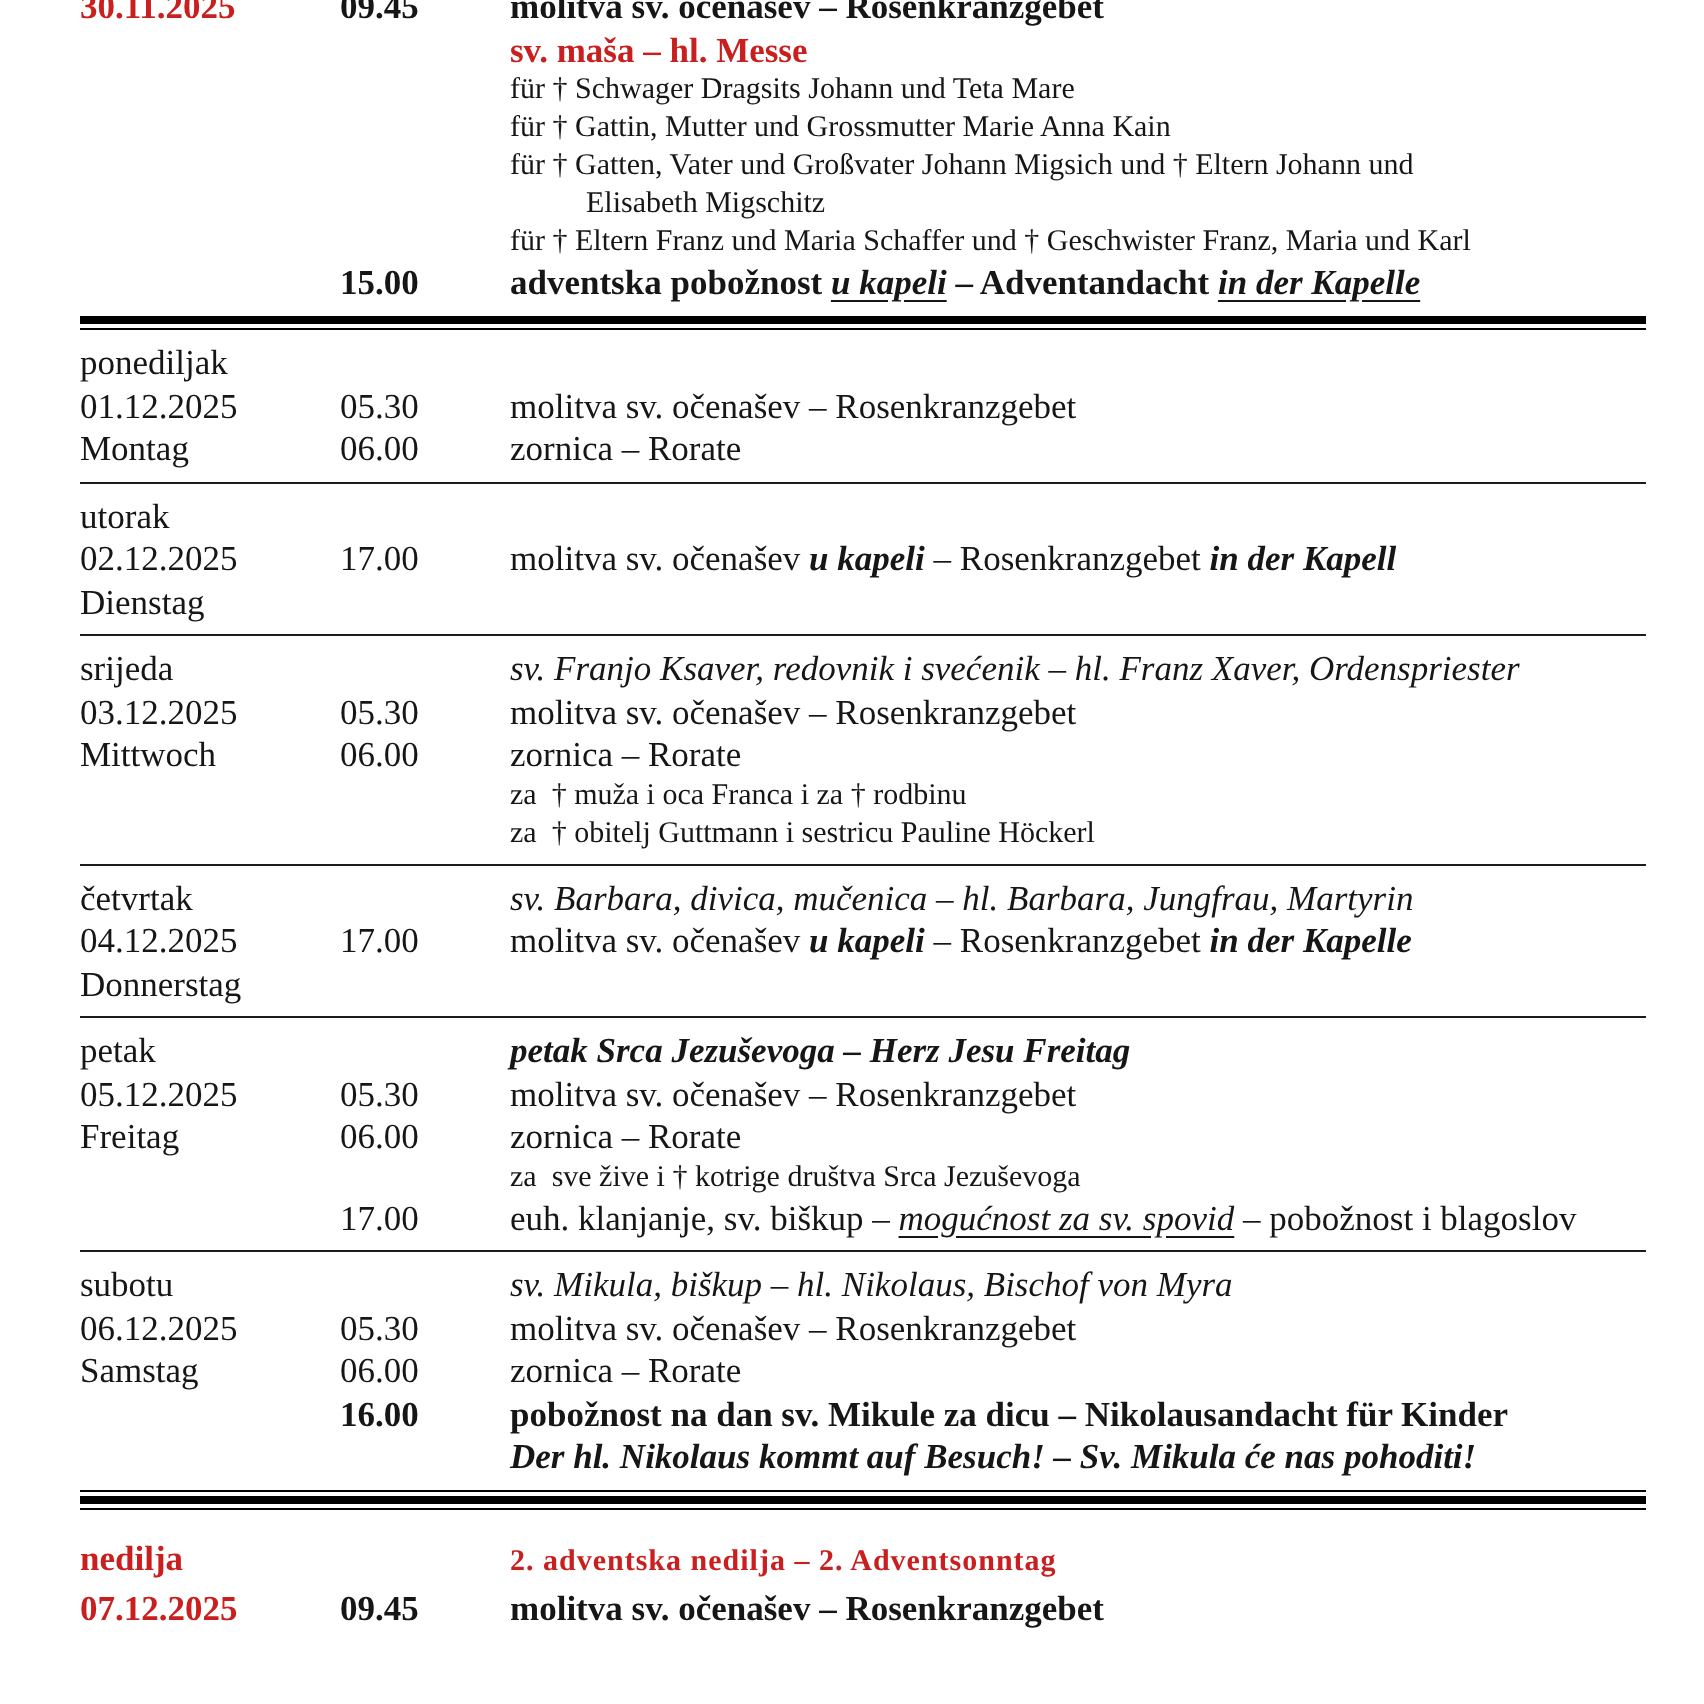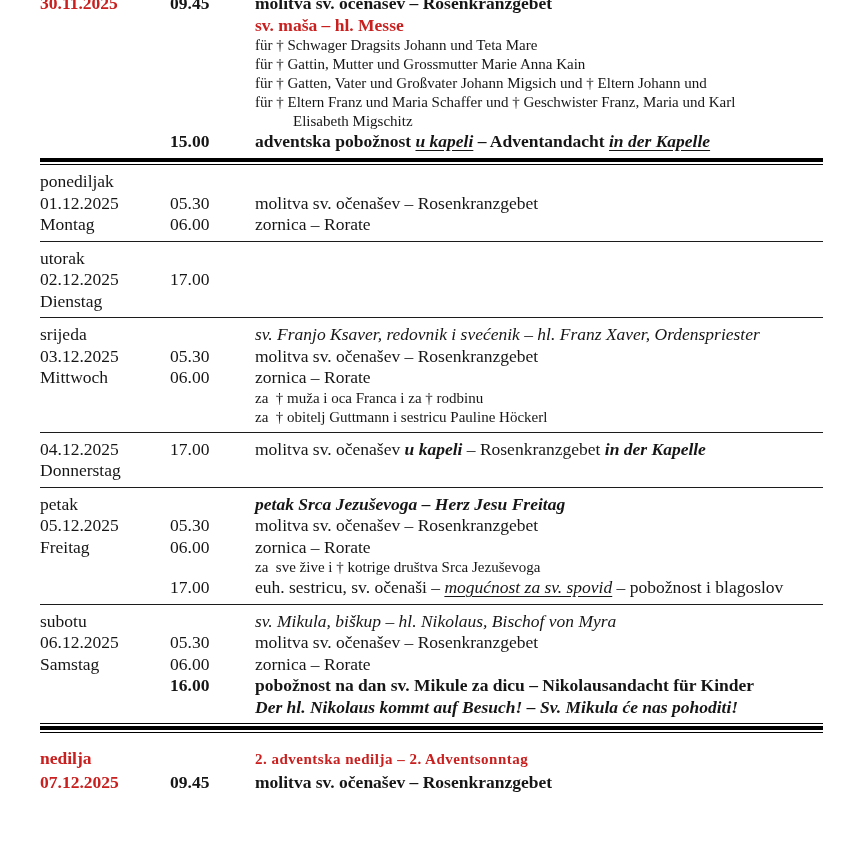--- a/index.html
+++ b/index.html
@@ -54,26 +54,26 @@
         <div class="cell c3"><span>für † Gattin, Mutter und Grossmutter Marie Anna Kain</span></div>
       </div>
       <div class="row small">
         <div class="cell c1"></div>
         <div class="cell c2"></div>
         <div class="cell c3"><span>für † Gatten, Vater und Großvater Johann Migsich und † Eltern Johann und</span></div>
       </div>
       <div class="row small">
         <div class="cell c1"></div>
         <div class="cell c2"></div>
+        <div class="cell c3 indent"><span>Elisabeth Migschitz</span></div>
+      </div>
+      <div class="row small">
+        <div class="cell c1"></div>
+        <div class="cell c2"></div>
         <div class="cell c3"><span>für † Eltern Franz und Maria Schaffer und † Geschwister Franz, Maria und Karl</span></div>
-      </div>
-      <div class="row small">
-        <div class="cell c1"></div>
-        <div class="cell c2"></div>
-        <div class="cell c3 indent"><span>Elisabeth Migschitz</span></div>
       </div>
       <div class="row">
         <div class="cell c1"></div>
         <div class="cell c2"><span class="b ">15.00</span></div>
         <div class="cell c3"><span class="b ">adventska pobožnost </span><span class="b i u ">u kapeli</span><span class="b "> – Adventandacht </span><span class="b i u ">in der Kapelle</span></div>
       </div>
     </section>
     <div class="rule-thick-thin"></div>
     <section class="sec">
       <div class="row">
@@ -95,20 +95,21 @@
     <div class="rule-thin"></div>
     <section class="sec">
       <div class="row">
         <div class="cell c1"><span>utorak</span></div>
         <div class="cell c2"></div>
         <div class="cell c3"></div>
       </div>
       <div class="row">
         <div class="cell c1"><span>02.12.2025</span></div>
         <div class="cell c2"><span>17.00</span></div>
+        <div class="cell c3"><span>molitva sv. očenašev </span><span class="b i ">u kapeli</span><span> – Rosenkranzgebet </span><span class="b i ">in der Kapell</span></div>
       </div>
       <div class="row">
         <div class="cell c1"><span>Dienstag</span></div>
         <div class="cell c2"></div>
         <div class="cell c3"></div>
       </div>
     </section>
     <div class="rule-thin"></div>
     <section class="sec">
       <div class="row">
@@ -132,20 +133,25 @@
         <div class="cell c3"><span>za &nbsp;† muža i oca Franca i za † rodbinu</span></div>
       </div>
       <div class="row small">
         <div class="cell c1"></div>
         <div class="cell c2"></div>
         <div class="cell c3"><span>za &nbsp;† obitelj Guttmann i sestricu Pauline Höckerl</span></div>
       </div>
     </section>
     <div class="rule-thin"></div>
     <section class="sec">
+      <div class="row">
+        <div class="cell c1"><span>četvrtak</span></div>
+        <div class="cell c2"></div>
+        <div class="cell c3"><span class="i ">sv. Barbara, divica, mučenica – hl. Barbara, Jungfrau, Martyrin</span></div>
+      </div>
       <div class="row">
         <div class="cell c1"><span>04.12.2025</span></div>
         <div class="cell c2"><span>17.00</span></div>
         <div class="cell c3"><span>molitva sv. očenašev </span><span class="b i ">u kapeli</span><span> – Rosenkranzgebet </span><span class="b i ">in der Kapelle</span></div>
       </div>
       <div class="row">
         <div class="cell c1"><span>Donnerstag</span></div>
         <div class="cell c2"></div>
         <div class="cell c3"></div>
       </div>
@@ -168,21 +174,21 @@
         <div class="cell c3"><span>zornica – Rorate</span></div>
       </div>
       <div class="row small">
         <div class="cell c1"></div>
         <div class="cell c2"></div>
         <div class="cell c3"><span>za &nbsp;sve žive i † kotrige društva Srca Jezuševoga</span></div>
       </div>
       <div class="row">
         <div class="cell c1"></div>
         <div class="cell c2"><span>17.00</span></div>
-        <div class="cell c3"><span>euh. sestricu, sv. očenaši – </span><span class="i u ">mogućnost za sv. spovid</span><span> – pobožnost i blagoslov</span></div>
+        <div class="cell c3"><span>euh. klanjanje, sv. biškup – </span><span class="i u ">mogućnost za sv. spovid</span><span> – pobožnost i blagoslov</span></div>
       </div>
     </section>
     <div class="rule-thin"></div>
     <section class="sec">
       <div class="row">
         <div class="cell c1"><span>subotu</span></div>
         <div class="cell c2"></div>
         <div class="cell c3"><span class="i ">sv. Mikula, biškup – hl. Nikolaus, Bischof von Myra</span></div>
       </div>
       <div class="row">

